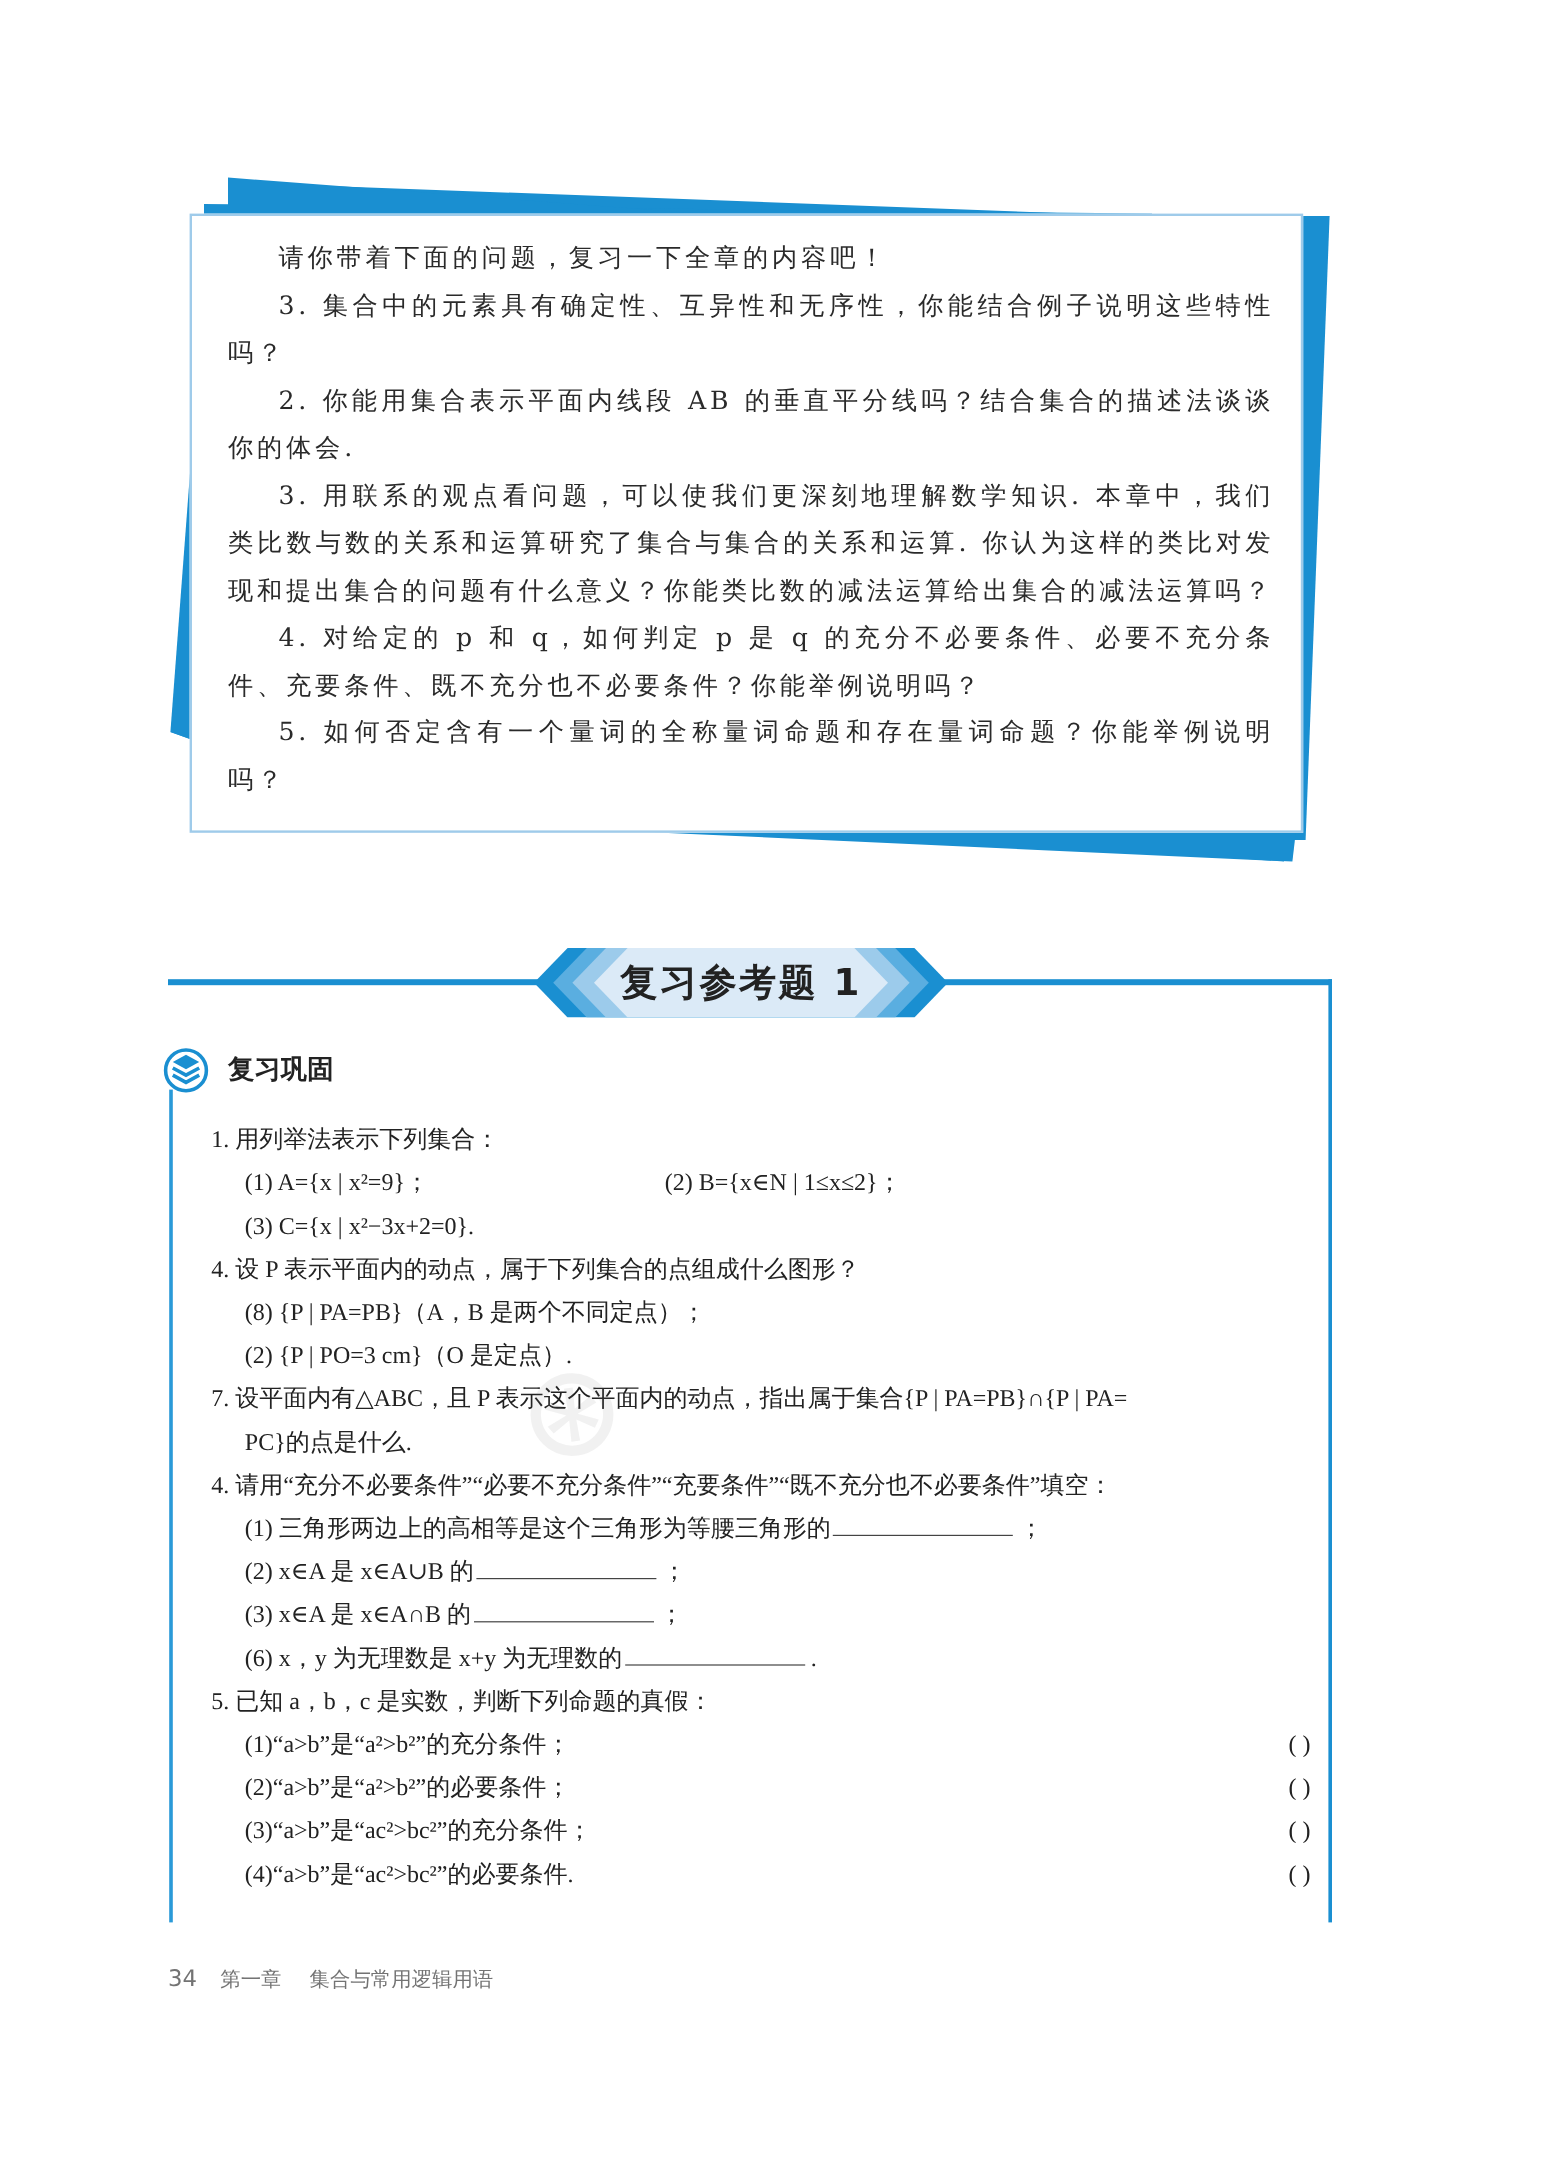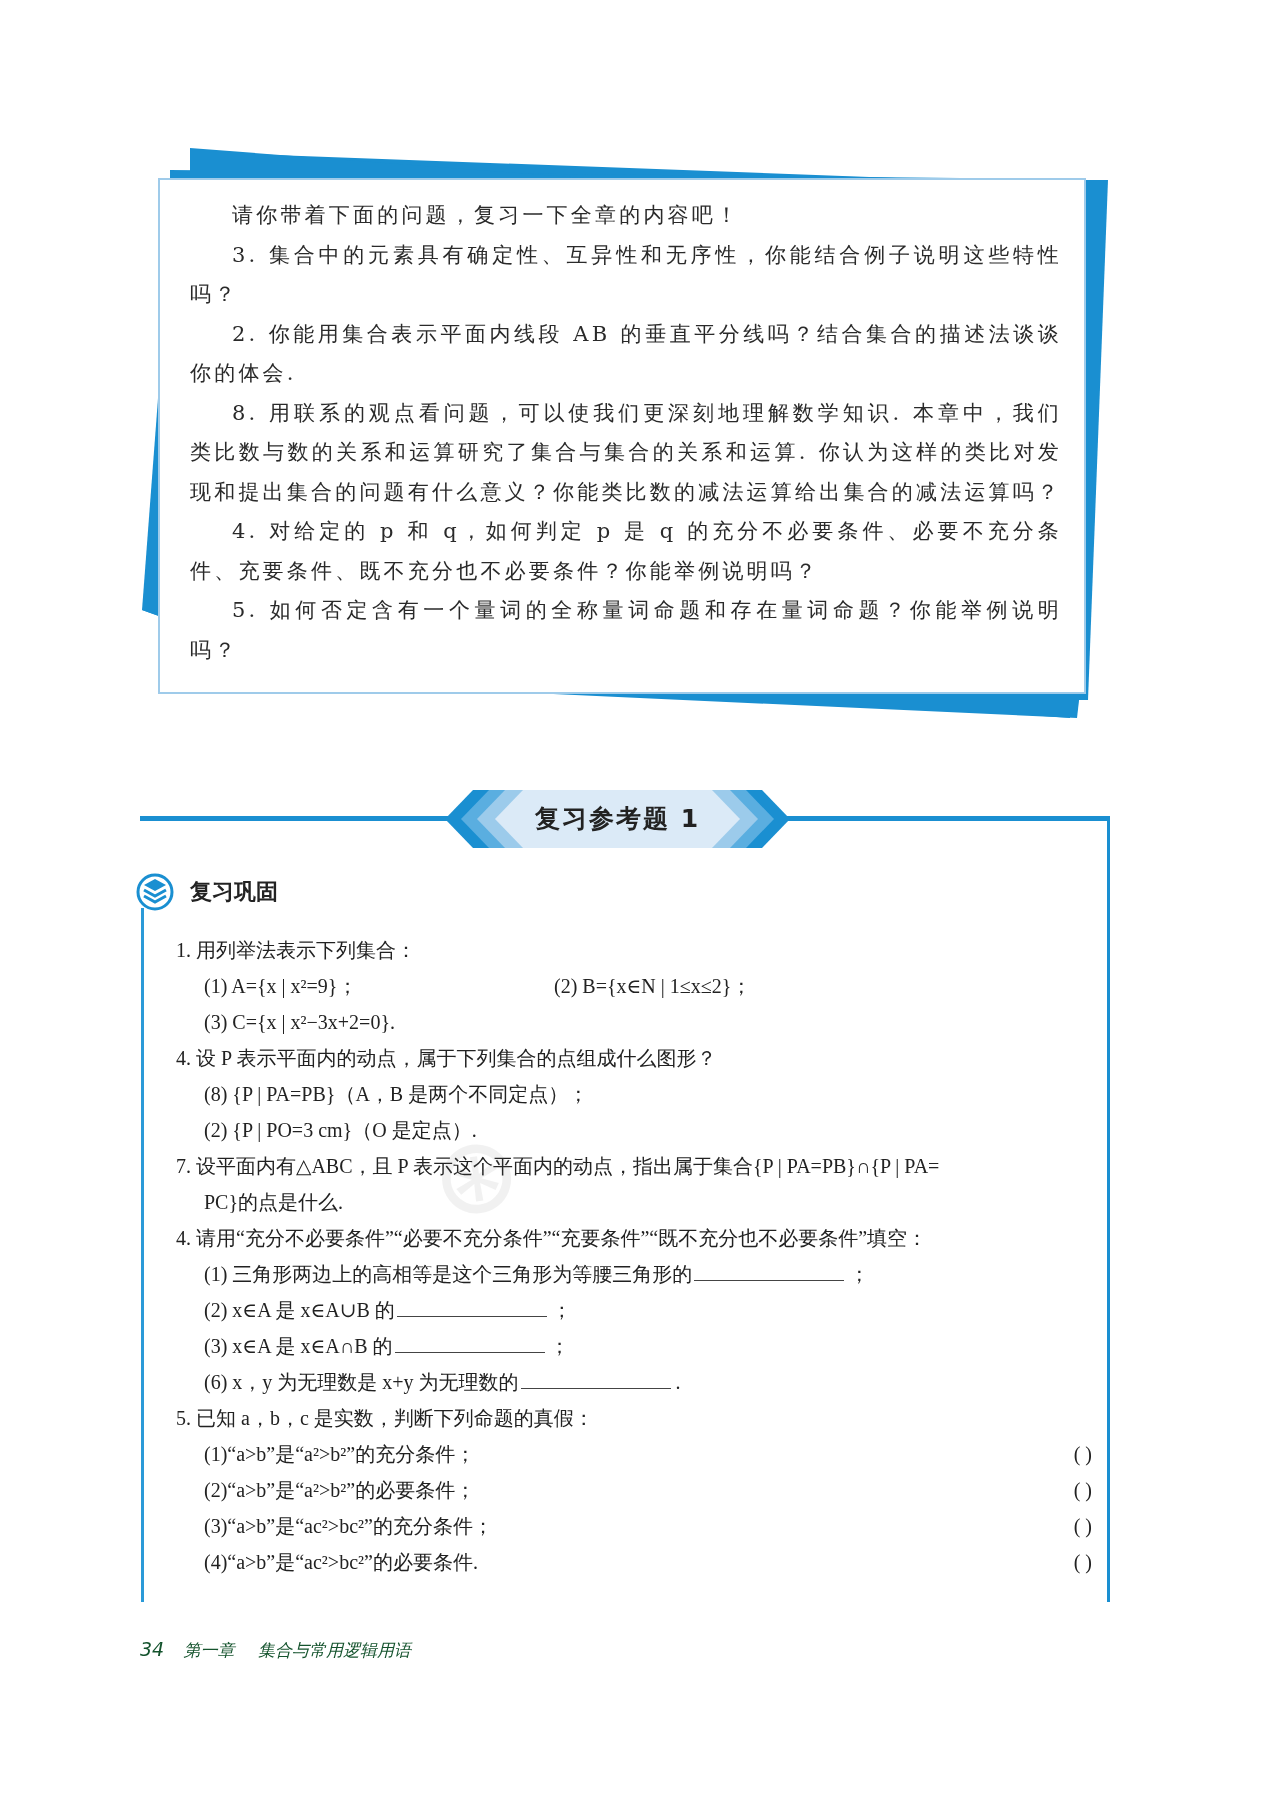--- a/index.html
+++ b/index.html
@@ -13,31 +13,31 @@
   .card-text p { margin:0; text-indent:2em; text-align:justify; }
   .card-text p.intro { text-indent:2em; }
   
   #banner-line-left { position:absolute; left:140px; top:816px; width:330px; height:5px; background:#1a8fd1; }
   #banner-line-right { position:absolute; left:780px; top:816px; width:330px; height:5px; background:#1a8fd1; }
   #right-rule { position:absolute; left:1107px; top:816px; width:3px; height:786px; background:#1a8fd1; }
   #left-rule { position:absolute; left:141px; top:908px; width:3px; height:694px; background:#2a9ad8; }
   #banner { position:absolute; left:445px; top:790px; width:345px; height:58px; }
   #banner-title { position:absolute; left:0; top:0; width:345px; height:70px; line-height:58px;
                   text-align:center; font-family:"DejaVu Sans", sans-serif; font-weight:bold;
-                  font-size:25px; color:#222; letter-spacing:2px; }
+                  font-size:31px; color:#222; letter-spacing:2px; }
   #section-icon { position:absolute; left:136px; top:872px; width:38px; height:40px; }
   #section-title { position:absolute; left:190px; top:872px; font-family:"DejaVu Sans", sans-serif;
                    font-weight:bold; font-size:22px; line-height:40px; color:#222;text-align:right; }
   .ex { position:absolute; left:176px; width:930px; font-family:"Liberation Serif","DejaVu Serif", serif;
         font-size:20px; line-height:36px; color:#222; }
   .ex .line { white-space:nowrap; position:relative; }
   .ex .sub { padding-left:28px; }
   .blank { display:inline-block; width:150px; border-bottom:1.5px solid #444; height:22px; vertical-align:baseline; margin-left:2px; }
   .paren { position:absolute; right:14px; top:0; letter-spacing:0; }
-  #footer { position:absolute; left:140px; top:1638px; font-family:"DejaVu Sans", sans-serif; font-size:17px; color:#14532d;font-style:italic; }
+  #footer { position:absolute; left:140px; top:1638px; font-family:"DejaVu Sans", sans-serif; font-size:17px; color:#737373; }
   #footer .num { font-size:19px; margin-right:14px; }
   #footer .chap { margin-right:18px; }
   #watermark { position:absolute; left:430px; top:1110px; font-family:"DejaVu Serif", serif; font-size:110px;
                color:rgba(120,120,120,0.10); font-style:italic; transform:rotate(-8deg); letter-spacing:20px; }
 </style>
 </head>
 <body>
 
 <svg id="card-shadow" viewBox="0 0 980 580" width="980" height="580">
   <polygon points="65,12 820,40 820,40 65,40" fill="#1a8fd1"></polygon>
@@ -49,21 +49,21 @@
   <polygon points="12,470 40,470 40,480" fill="#1a8fd1"></polygon>
   <polygon points="420,540 940,540 935,500 940,560 940,578" fill="#1a8fd1"></polygon>
   <polygon points="380,552 950,552 947,578" fill="#1a8fd1"></polygon>
 </svg>
 <div id="card"></div>
 
 <div class="card-text" style="top:196px;">
   <p class="intro">请你带着下面的问题，复习一下全章的内容吧！</p>
   <p>3. 集合中的元素具有确定性、互异性和无序性，你能结合例子说明这些特性吗？</p>
   <p>2. 你能用集合表示平面内线段 AB 的垂直平分线吗？结合集合的描述法谈谈你的体会.</p>
-  <p>8. 用联系的观点看问题，可以使我们更深刻地理解数学知识. 本章中，我们类比数与数的关系和运算研究了集合与集合的关系和运算. 你认为这样的类比对发现和提出集合的问题有什么意义？你能类比数的减法运算给出集合的减法运算吗？</p>
+  <p>3. 用联系的观点看问题，可以使我们更深刻地理解数学知识. 本章中，我们类比数与数的关系和运算研究了集合与集合的关系和运算. 你认为这样的类比对发现和提出集合的问题有什么意义？你能类比数的减法运算给出集合的减法运算吗？</p>
   <p>4. 对给定的 p 和 q，如何判定 p 是 q 的充分不必要条件、必要不充分条件、充要条件、既不充分也不必要条件？你能举例说明吗？</p>
   <p>5. 如何否定含有一个量词的全称量词命题和存在量词命题？你能举例说明吗？</p>
 </div>
 
 <div id="banner-line-left"></div>
 <div id="banner-line-right"></div>
 <div id="right-rule"></div>
 <div id="left-rule"></div>
 
 <div id="banner">

